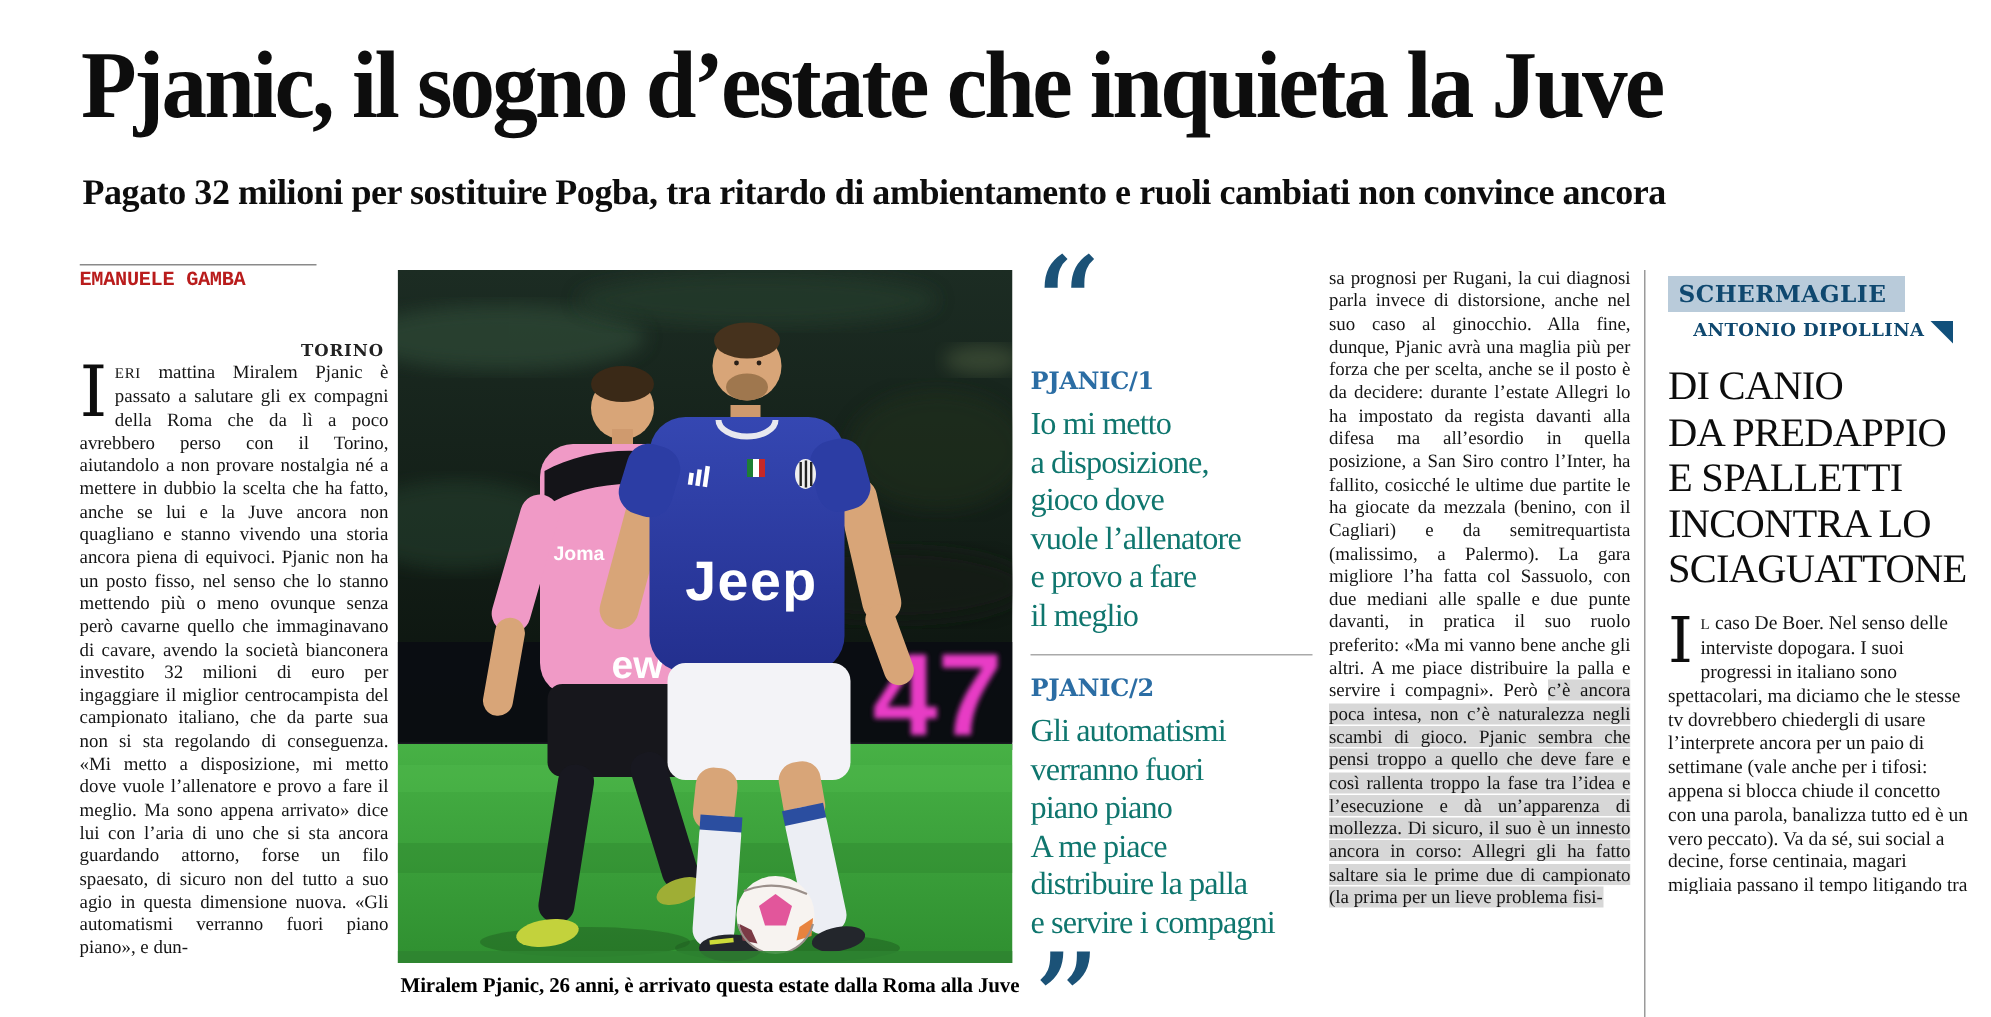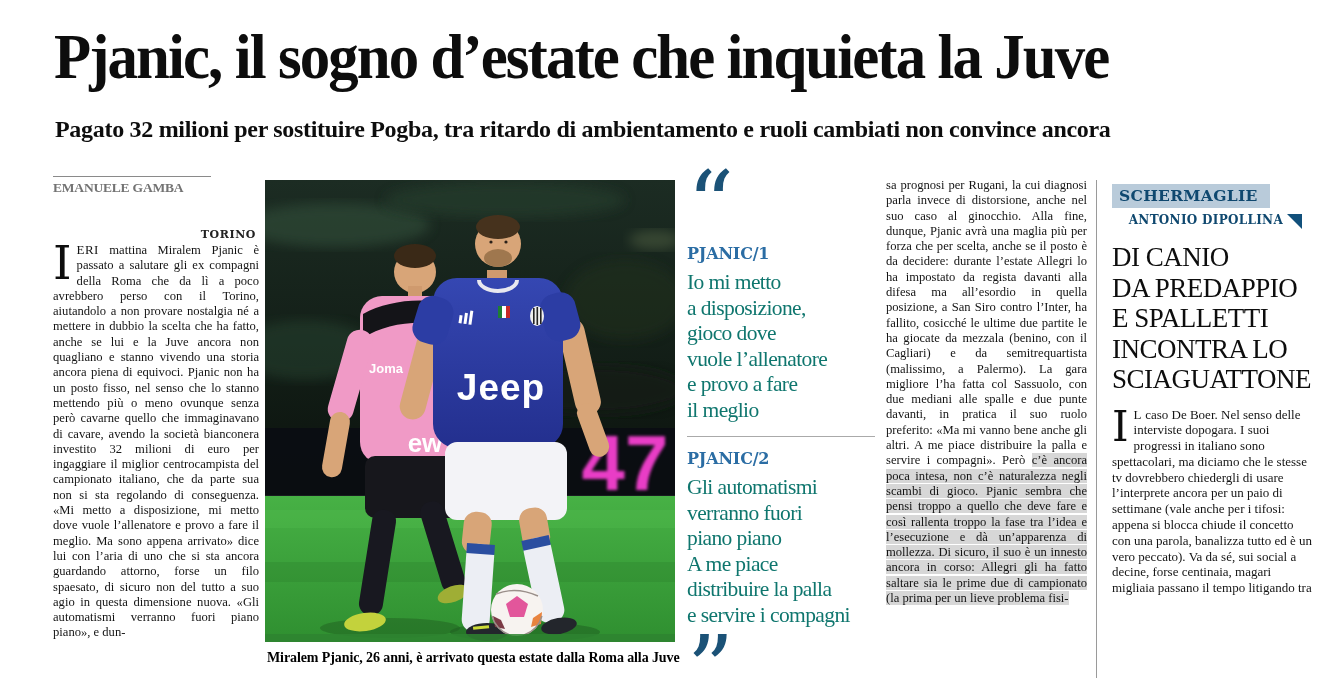--- a/index.html
+++ b/index.html
@@ -16,26 +16,26 @@
     transform:scaleX(.95);transform-origin:left top;color:#0d0d0d;
   }
   .subheadline{
     position:absolute;left:55px;top:116px;margin:0;
     font-family:"Liberation Serif",serif;font-weight:bold;
     font-size:24px;letter-spacing:-.3px;white-space:nowrap;color:#0d0d0d;text-align:center;
   }
   
   .col1{position:absolute;left:53px;top:176px;width:206px;height:502px;overflow:hidden}
   .rule1{border-top:1px solid #8a8a8a;width:158px;margin:0 0 3px}
-  .byline{font-family:Liberation Serif, serif;font-weight:bold;font-size:13.5px;letter-spacing:-.2px;color:#737373}
+  .byline{font-family:Liberation Mono, monospace;font-weight:bold;font-size:13.5px;letter-spacing:-.2px;color:#b91c1c}
   .dateline{font-family:"DejaVu Serif",serif;font-weight:bold;font-size:11px;letter-spacing:.6px;text-align:right;margin-top:32px;padding-right:3px;color:#222}
   .body{margin:1px 0 0;font-size:12.6px;line-height:15.3px;text-align:justify;color:#141414}
   .dropcap{float:left;font-family:"DejaVu Serif",serif;font-size:47px;line-height:38px;padding:2px 5px 0 0;color:#0d0d0d}
   .dropcap.small{font-size:42px;line-height:35px}
-  .smallcaps{font-size:13px;letter-spacing:.4px}
+  .smallcaps{font-size:10px;letter-spacing:.4px}
   
   .photo{position:absolute;left:265px;top:180px;width:422px;height:462px;margin:0;overflow:hidden}
   .photo svg{display:block}
   .caption{position:absolute;left:267px;top:650px;width:430px;
     font-family:Liberation Serif, serif;font-weight:bold;font-size:14px;letter-spacing:-.1px;color:#000}
   
   .quotecol{position:absolute;left:687px;top:176px;width:198px}
   .qmark{font-family:"DejaVu Serif",serif;color:#1b5277;font-size:92px;line-height:60px;height:60px;letter-spacing:-6px}
   .qmark.close{margin-top:12px;height:64px}
   .qlabel{font-family:"DejaVu Serif",serif;font-weight:bold;color:#2b6da4;font-size:16px;letter-spacing:-.2px;margin:8px 0 7px}

